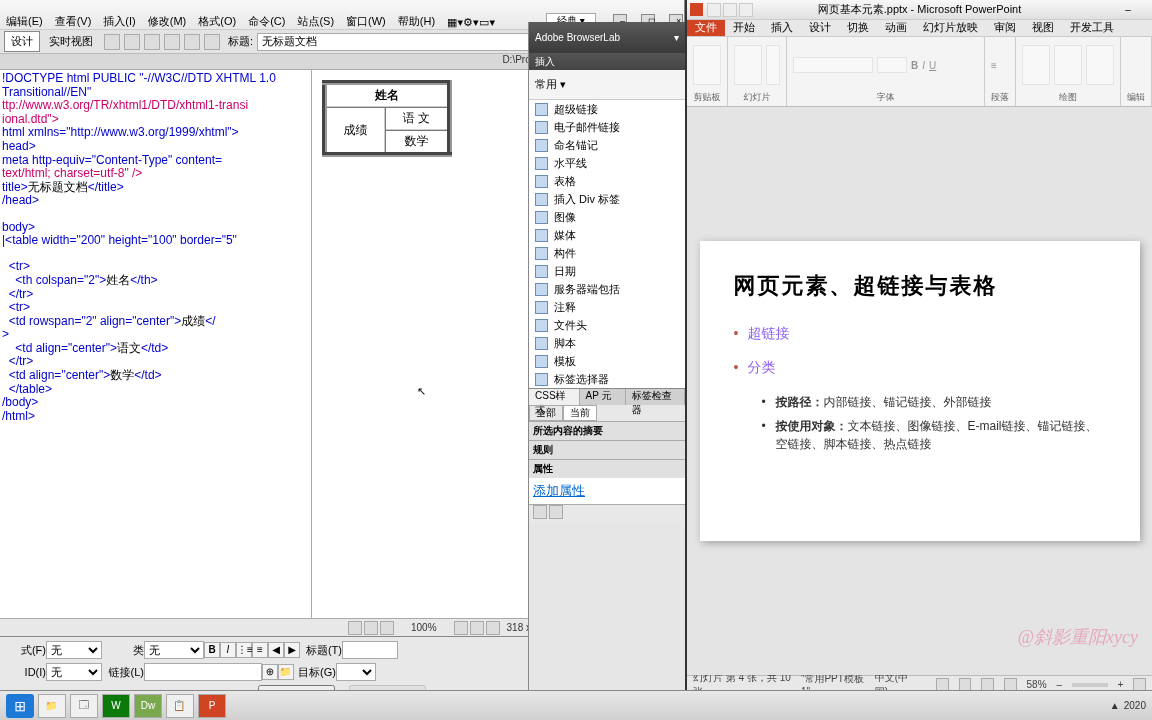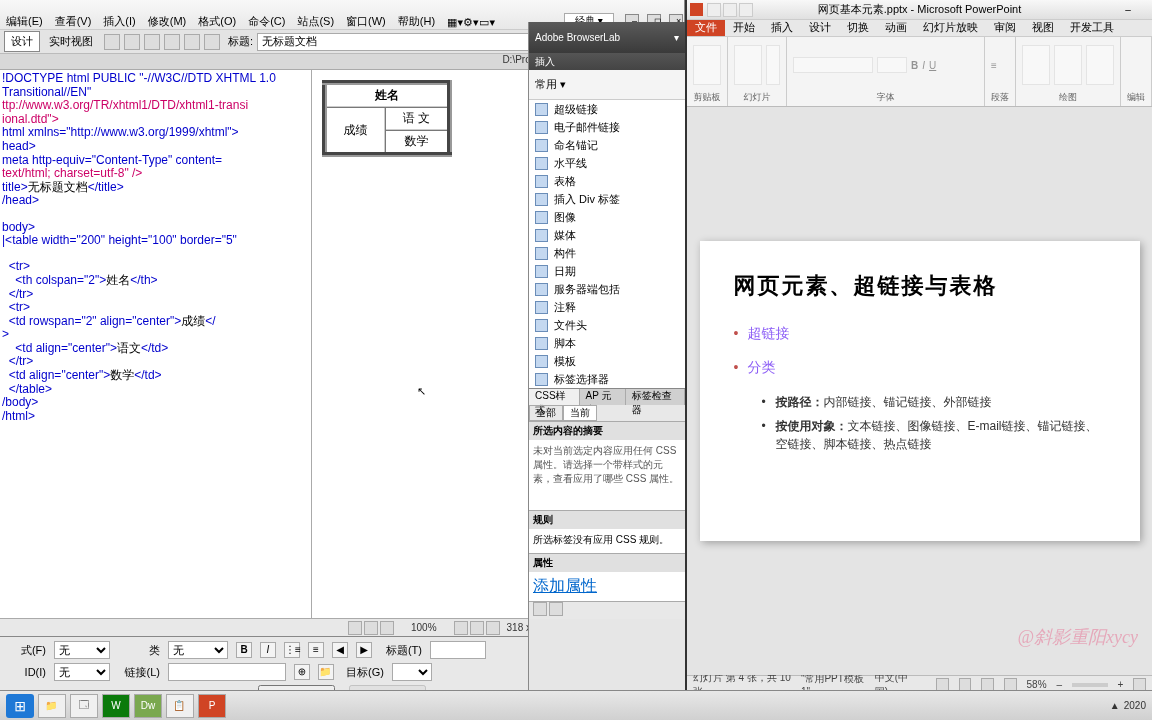--- a/index.html
+++ b/index.html
@@ -1,20 +1,20 @@
 <!DOCTYPE html>
 <html><head>
 <meta charset="utf-8">
 <style>
 *{margin:0;padding:0;box-sizing:border-box;font-family:"Microsoft YaHei",SimSun,Arial,sans-serif}
 body{width:1152px;height:720px;overflow:hidden;background:#c0c0c0;position:relative}
 .dw-app{position:absolute;left:0;top:0;width:685px;height:720px;background:#f0f0f0;border-right:1px solid #888}
 .dw-menu{height:30px;background:linear-gradient(#f8f8f8,#e8e8e8);border-bottom:1px solid #ccc;display:flex;align-items:flex-end;font-size:11px;position:relative}
 .dw-menu span{padding:0 6px;cursor:default}
-.dw-menu .right-group{position:absolute;right:0;display:flex;align-items:center;gap:6px}
+.dw-menu .right-group{position:absolute;right:0;display:flex;align-items:center;gap:12px}
 .dw-menu .dd{display:inline-block;width:50px;height:16px;border:1px solid #aaa;background:#fff;font-size:10px;text-align:center;margin:0 4px}
 .dw-menu .winbtn{width:14px;height:14px;border:1px solid #888;background:#ddd;display:inline-block;margin:0 1px;font-size:9px;text-align:center;line-height:12px}
 .dw-toolbar{height:24px;background:#e4e4e4;border-bottom:1px solid #bbb;display:flex;align-items:center;padding:0 4px;font-size:11px}
 .dw-toolbar .btn{padding:2px 6px;border:1px solid transparent;margin-right:2px}
 .dw-toolbar .btn.active{border:1px solid #888;background:#fff}
 .dw-toolbar .ico{width:16px;height:16px;margin:0 2px;background:#ddd;border:1px solid #aaa}
 .dw-toolbar .title-lbl{margin-left:6px;margin-right:4px}
 .dw-toolbar .title-field{flex:1;height:18px;border:1px solid #aaa;background:#fff;padding:0 4px;font-size:11px}
 .dw-path{height:16px;background:#d8d8d8;font-size:10px;text-align:right;padding:0 6px;color:#333;border-bottom:1px solid #aaa}
 .dw-body{display:flex;height:548px}
@@ -23,21 +23,21 @@
 .code-pane .str{color:#cc0066}
 .code-pane .txt{color:#000}
 .preview-pane{flex:1;background:#fff;padding:10px;position:relative}
 .prev-table{border:5px outset #999;border-collapse:collapse;width:130px}
 .prev-table th,.prev-table td{border:2px inset #ccc;padding:2px 10px;font-size:12px;text-align:center}
 .cursor{position:absolute;left:105px;top:315px;font-size:11px;pointer-events:none}
 .status-bar{height:18px;background:#e8e8e8;border-top:1px solid #aaa;font-size:10px;display:flex;align-items:center;padding:0 4px;color:#333}
 .status-bar .sp{flex:1}
 .status-bar .sbtn{width:14px;height:14px;background:#ddd;border:1px solid #aaa;margin:0 1px}
 .prop-panel{height:80px;background:#e8e8e8;border-top:1px solid #888;padding:4px;font-size:11px}
-.prop-row{display:flex;align-items:center;gap:8px;margin-bottom:4px}
+.prop-row{display:flex;align-items:center;gap:0;margin-bottom:4px}
 .prop-row label{width:42px;text-align:right}
 .prop-row select,.prop-row input{height:18px;border:1px solid #aaa;background:#fff;font-size:11px}
 .prop-row select{width:56px}
 .prop-row .fmt-btn{width:16px;height:16px;border:1px solid #aaa;background:#f4f4f4;font-size:10px;text-align:center;line-height:14px}
 .panel-stack{position:absolute;left:528px;top:22px;width:157px;height:670px;background:#e6e6e6;border-left:1px solid #888}
 .panel-hd{height:31px;background:linear-gradient(#5a5a5a,#3a3a3a);color:#fff;font-size:10px;padding:0 6px;display:flex;align-items:center;justify-content:space-between}
 .panel-sub{height:17px;background:linear-gradient(#555,#444);color:#fff;font-size:10px;padding:0 6px;display:flex;align-items:center}
 .panel-cat{height:30px;background:#f4f4f4;border-bottom:1px solid #ccc;font-size:11px;padding:0 6px;display:flex;align-items:center}
 .insert-list{background:#fff;font-size:11px}
 .insert-list .item{height:18px;display:flex;align-items:center;padding:0 6px;gap:6px}
@@ -45,21 +45,21 @@
 .css-panel{border-top:1px solid #888}
 .css-tabs{height:16px;display:flex;background:#d0d0d0;font-size:10px}
 .css-tabs span{padding:0 6px;border-right:1px solid #aaa}
 .css-tabs .sel{background:#f0f0f0}
 .css-sub{height:16px;display:flex;background:#e8e8e8;font-size:10px}
 .css-sub span{padding:0 6px;border:1px solid #aaa}
 .css-sub .sel{background:#fff}
 .css-body{background:#fff;font-size:10px;padding:4px;min-height:70px;color:#555}
 .css-sec-h{font-size:10px;font-weight:bold;background:#e0e0e0;padding:2px 4px;border-top:1px solid #aaa}
 .css-rule{background:#fff;font-size:10px;padding:4px;min-height:24px}
-.css-props{background:#fff;font-size:16px;padding:4px;min-height:18px}
+.css-props{background:#fff;font-size:13px;padding:4px;min-height:18px}
 .pp-app{position:absolute;left:685px;top:0;width:467px;height:720px;background:#e8e8e8;border-left:2px solid #333}
 .pp-title{height:20px;background:linear-gradient(#f8f8f8,#e0e0e0);display:flex;align-items:center;font-size:11px;position:relative;border-bottom:1px solid #ccc}
 .pp-title .pp-ico{width:13px;height:13px;background:#d04424;margin:0 3px}
 .pp-title .qat{width:14px;height:14px;background:#eee;border:1px solid #ccc;margin:0 1px}
 .pp-title .tname{position:absolute;left:50%;transform:translateX(-50%)}
 .pp-title .winbtns{position:absolute;right:2px;display:flex;gap:1px}
 .pp-title .winbtns span{width:14px;height:14px;font-size:10px;text-align:center;line-height:14px}
 .pp-ribbon-tabs{height:17px;background:#e8e8e8;display:flex;font-size:11px;border-bottom:1px solid #ccc}
 .pp-ribbon-tabs span{padding:0 8px}
 .pp-ribbon-tabs .active{background:#d04424;color:#fff}
@@ -293,23 +293,21 @@
     <div class="css-tabs">
       <span class="sel">CSS样式</span>
       <span>AP 元素</span>
       <span>标签检查器</span>
     </div>
     <div class="css-sub">
       <span>全部</span>
       <span class="sel">当前</span>
     </div>
     <div class="css-sec-h">所选内容的摘要</div>
-    <div class="css-body">未对当前选定内容应用任何 CSS 属性。请选择一个带样式的元素，查看应用了哪些 CSS 属性。</div>
     <div class="css-sec-h">规则</div>
-    <div class="css-rule">所选标签没有应用 CSS 规则。</div>
     <div class="css-sec-h">属性</div>
     <div class="css-props"><span style="color:#06c;text-decoration:underline">添加属性</span></div>
     <div style="height:18px;background:#e8e8e8;border-top:1px solid #aaa;display:flex;justify-content:flex-start;padding:0 4px">
       <span class="sbtn" style="width:14px;height:14px;background:#ddd;border:1px solid #aaa"></span>
       <span class="sbtn" style="width:14px;height:14px;background:#ddd;border:1px solid #aaa;margin-left:2px"></span>
     </div>
   </div>
 </div>
 
 <div class="pp-app">

